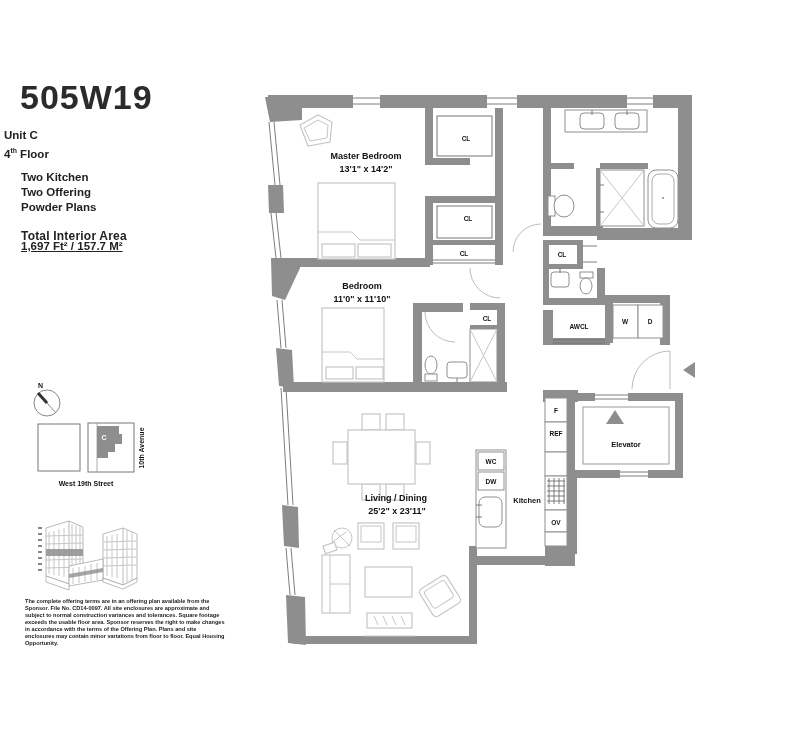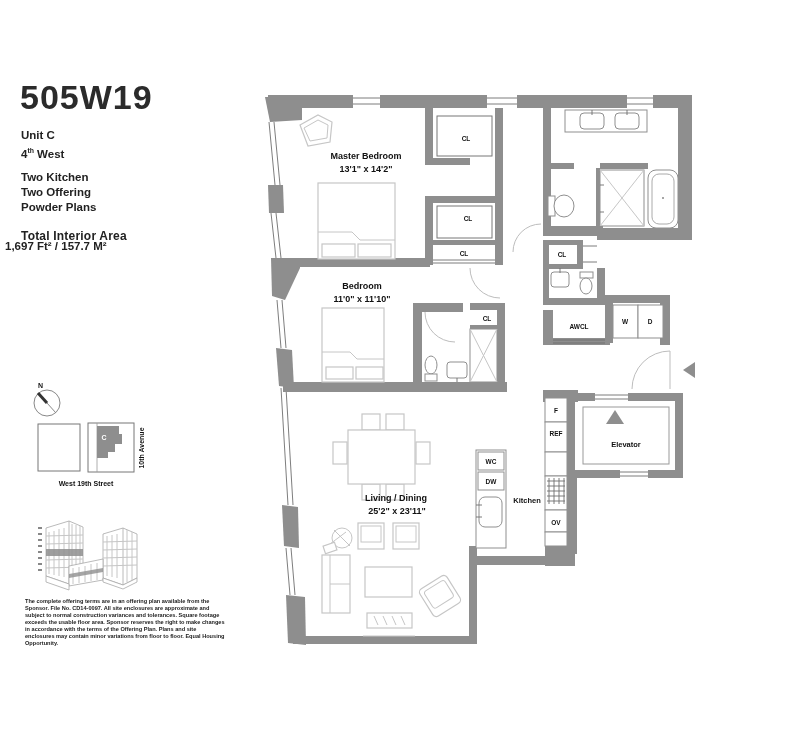--- a/index.html
+++ b/index.html
@@ -1,24 +1,24 @@
 <!DOCTYPE html>
 <html><head>
 <meta charset="utf-8">
 <style>
   html,body{margin:0;padding:0;background:#fff;}
   body{font-family:"Liberation Sans","DejaVu Sans",sans-serif;color:#1a1a1a;}
   #page{position:relative;width:800px;height:748px;background:#fff;overflow:hidden;}
 
   
   .title{position:absolute;left:20px;top:78px;font-size:34px;font-weight:700;letter-spacing:1px;color:#2b2b2b;}
-  .unitblock{position:absolute;left:21px;top:128px;font-size:11.5px;font-weight:700;line-height:15px;color:#222;}
+  .unitblock{position:absolute;left:4px;top:128px;font-size:11.5px;font-weight:700;line-height:15px;color:#222;}
   .features{position:absolute;left:21px;top:170px;font-size:11.5px;font-weight:700;line-height:15px;color:#222;}
   .arealabel{position:absolute;left:21px;top:229px;font-size:12px;font-weight:700;color:#222;letter-spacing:.2px;}
-  .areavalue{position:absolute;left:5px;top:240px;font-size:11.5px;font-weight:700;color:#222;}
+  .areavalue{position:absolute;left:21px;top:240px;font-size:11.5px;font-weight:700;color:#222;text-decoration:underline;}
   sup{font-size:60%;}
 
   .disclaimer{position:absolute;left:25px;top:598px;width:200px;font-size:5.6px;line-height:7px;font-weight:700;color:#222;}
 
   svg{position:absolute;}
   svg text{font-family:"Liberation Sans","DejaVu Sans",sans-serif;fill:#111;font-weight:700;}
   .w{fill:#8e8e8e;}
   .ln{stroke:#555;stroke-width:1;fill:none;}
   .fx{stroke:#8f8f8f;stroke-width:1;fill:#fff;}   
   .fn{stroke:#c6c6c6;stroke-width:1.2;fill:#fff;} 
@@ -35,21 +35,21 @@
 </style>
 </head>
 <body>
 
 <div id="page">
 
   <div class="title">505W19</div>
 
   <div class="unitblock">
     <div>Unit C</div>
-    <div><span>4</span><sup>th</sup><span> West</span></div>
+    <div><span>4</span><sup>th</sup><span> Floor</span></div>
   </div>
 
   <div class="features">
     <div>Two Kitchen</div>
     <div>Two Offering</div>
     <div>Powder Plans</div>
   </div>
 
   <div class="arealabel">Total Interior Area</div>
   <div class="areavalue">1,697 Ft² / 157.7 M²</div>

